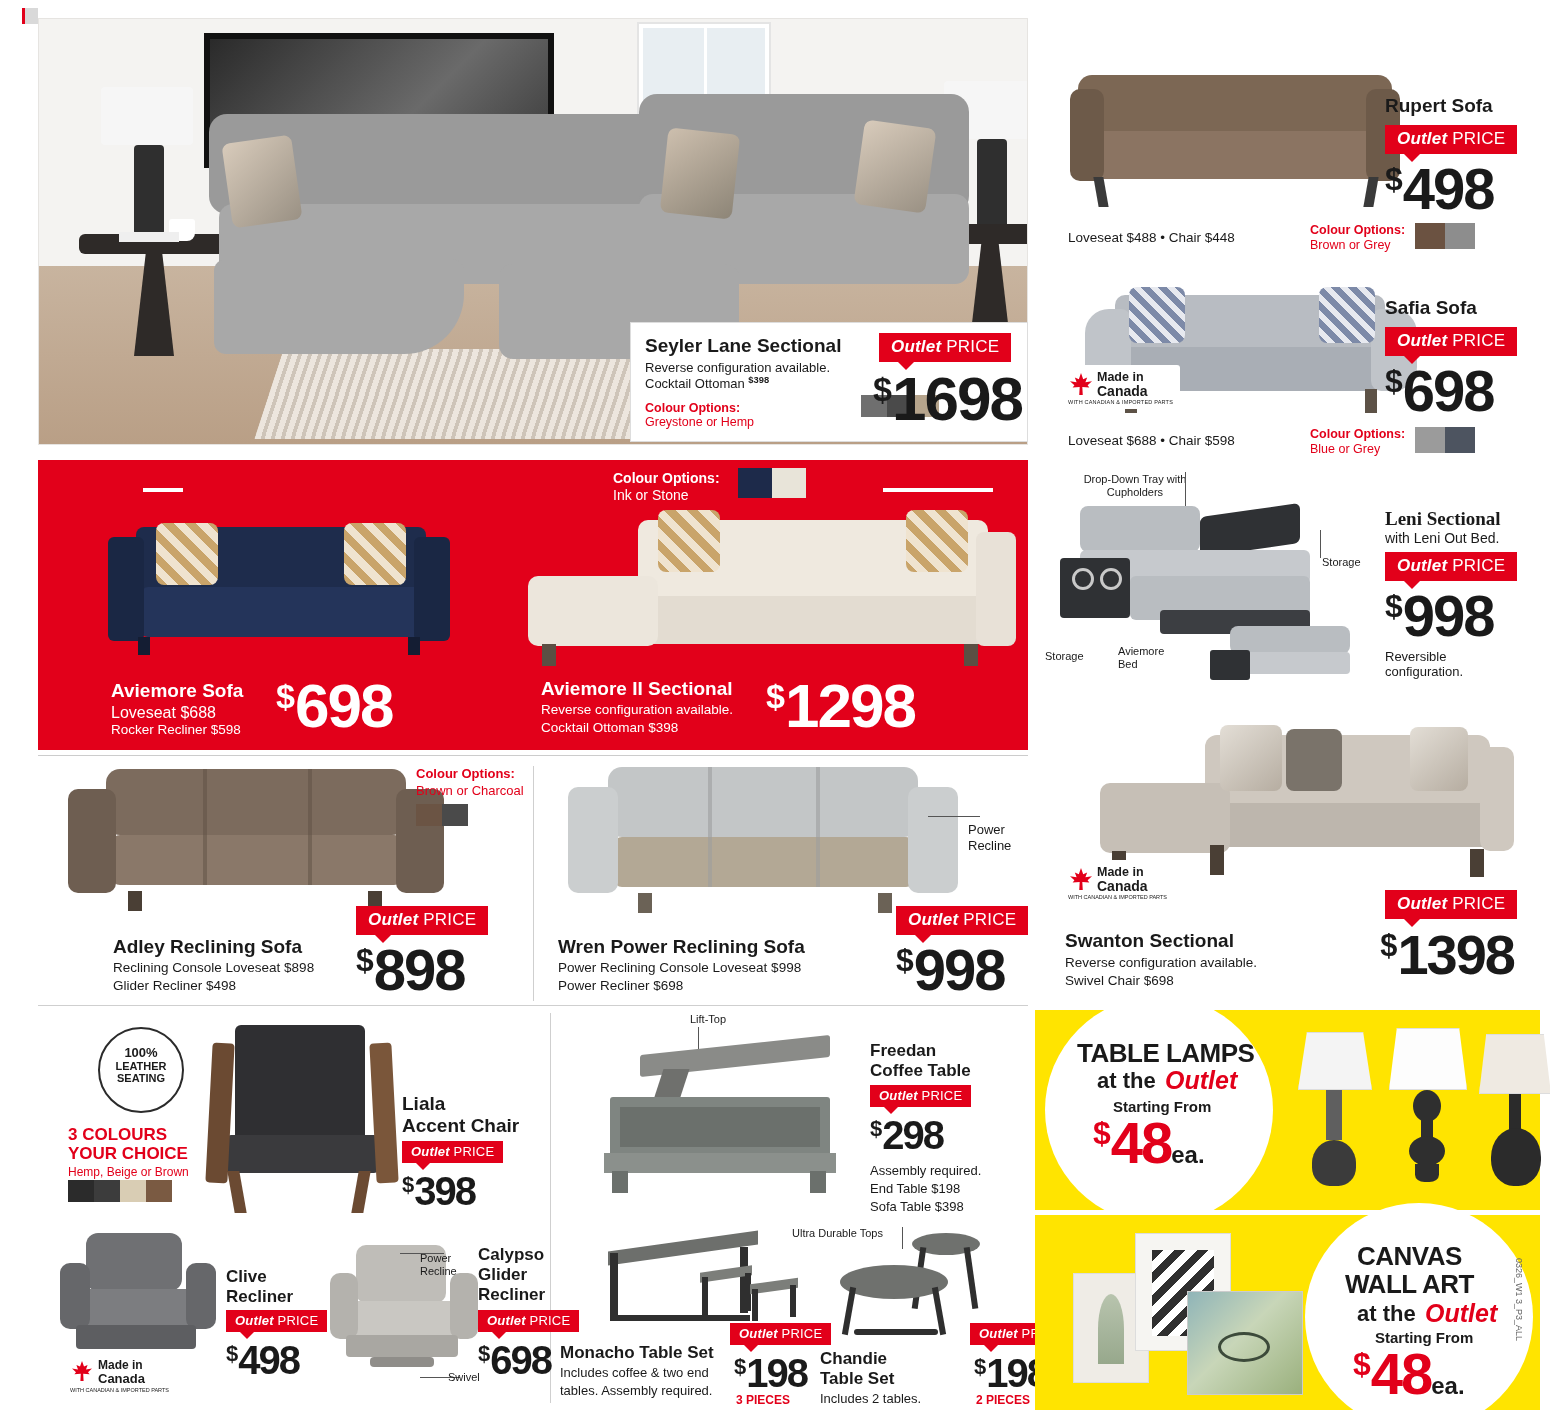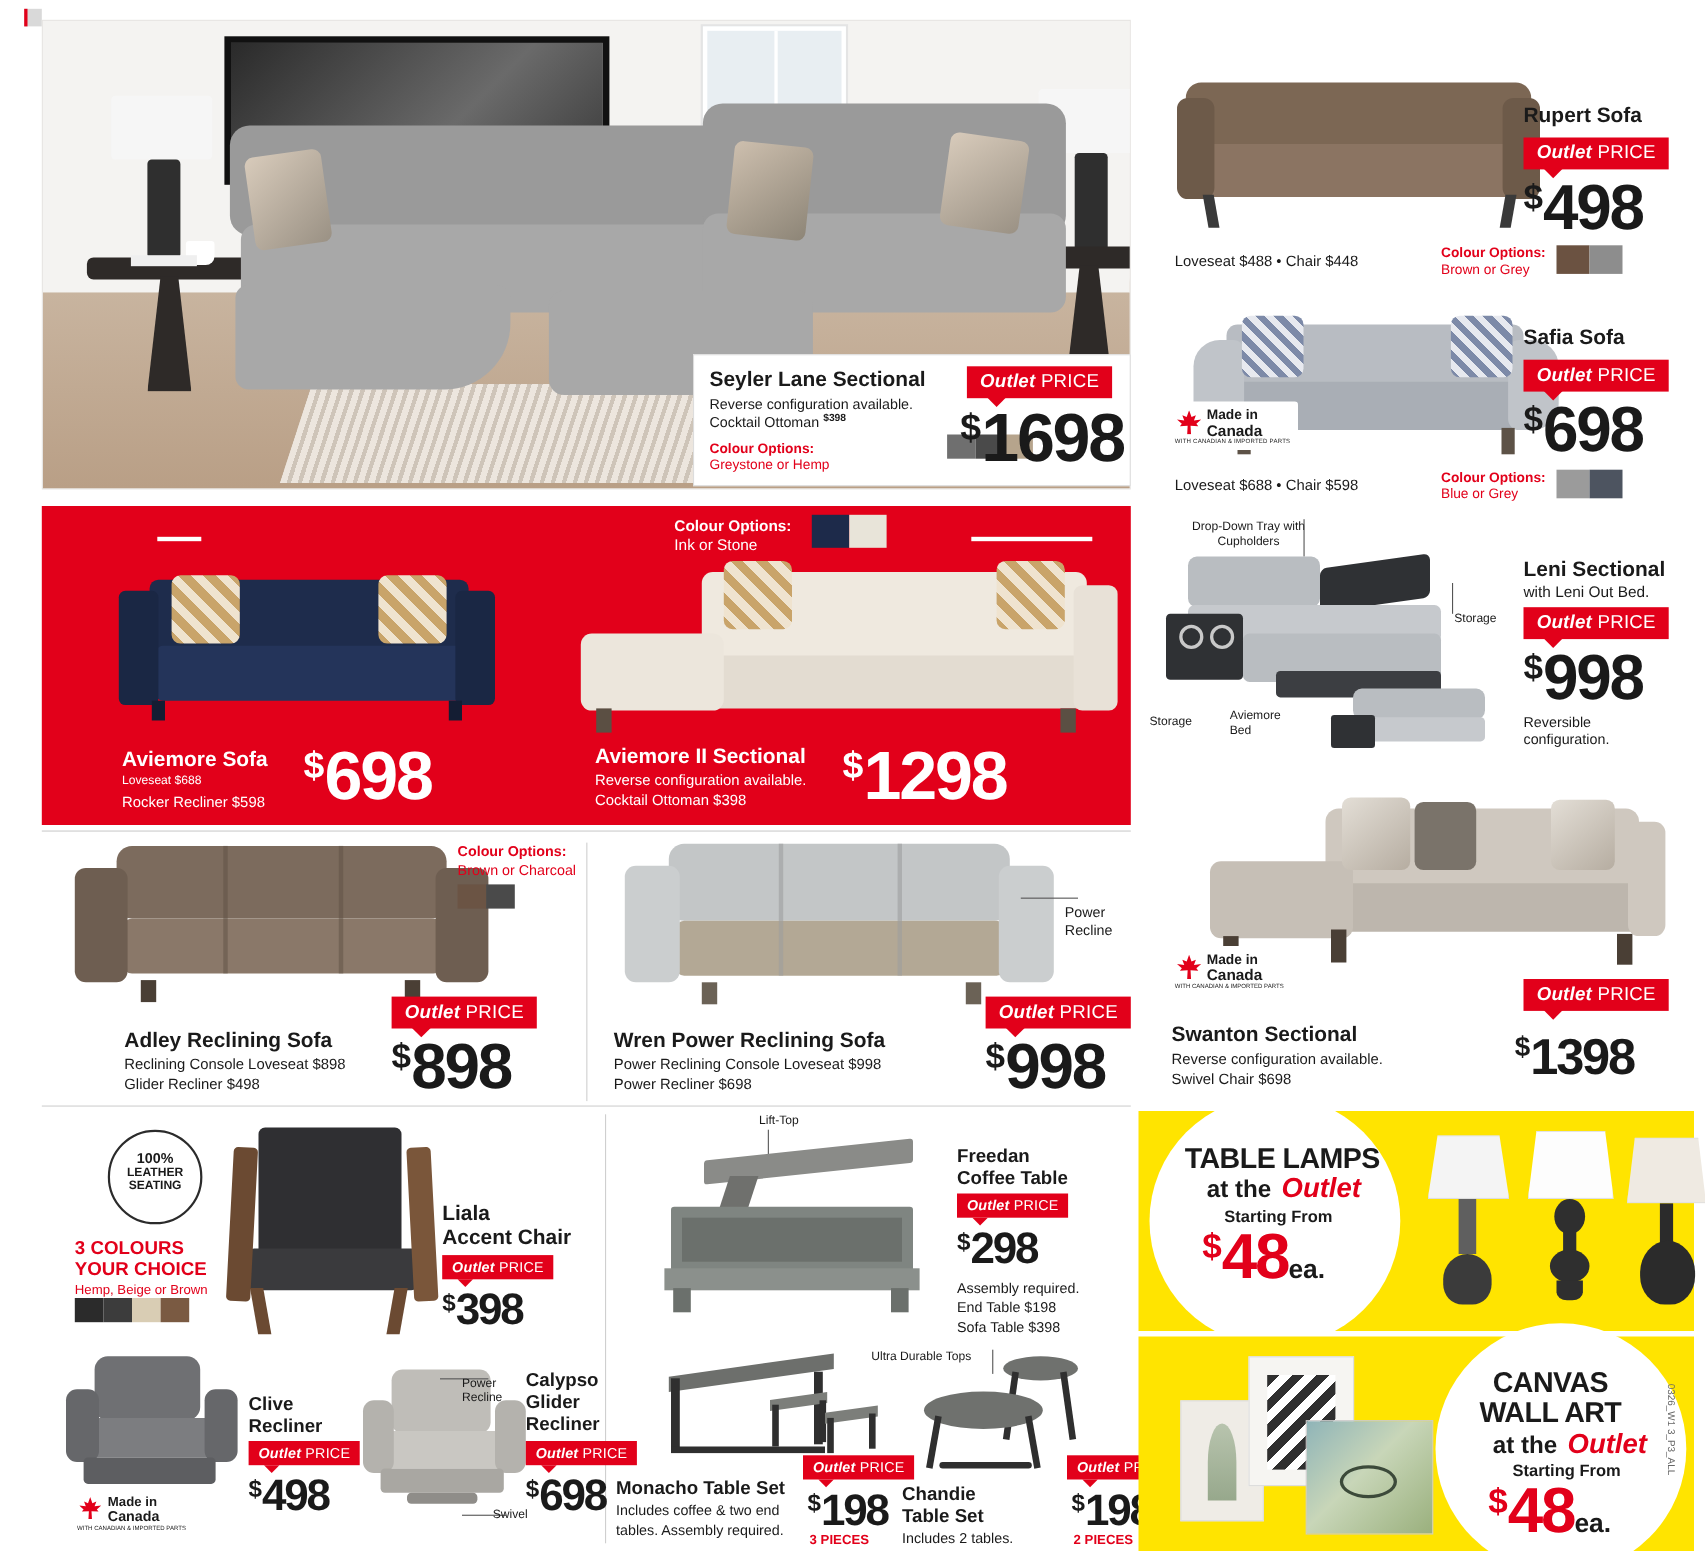--- a/index.html
+++ b/index.html
@@ -250,21 +250,21 @@
       <div class="abs" style="left:70px;top:70px;width:180px;height:44px;background:#b9bdc1;border-radius:6px;"></div>
       <div class="abs" style="left:100px;top:104px;width:150px;height:24px;background:#3c3e42;border-radius:4px;"></div>
     </div>
 
     <div class="abs" style="left:170px;top:150px;width:150px;height:70px;">
       <div class="abs" style="left:20px;top:6px;width:120px;height:28px;background:#b9bdc1;border-radius:8px;"></div>
       <div class="abs" style="left:10px;top:32px;width:130px;height:22px;background:#c6c9cd;border-radius:4px;"></div>
       <div class="abs" style="left:0px;top:30px;width:40px;height:30px;background:#2f3134;border-radius:3px;"></div>
     </div>
 
-    <div class="abs bold" style="left:345px;top:38px;font-size:19px;">Leni Sectional</div>
+    <div class="abs bold" style="left:345px;top:38px;font-size:19px;font-family:Liberation Serif, serif;">Leni Sectional</div>
     <div class="abs" style="left:345px;top:60px;font-size:14px;">with Leni Out Bed.</div>
     <div class="abs" style="left:345px;top:82px;">
       <div class="outlet-tag">
         <span class="o">Outlet</span>
         <span style="font-weight:normal;">PRICE</span>
       </div>
       <div class="price" style="font-size:58px;margin-top:6px;">
         <span class="cur">$</span><span>998</span>
       </div>
       <div style="font-size:13px;margin-top:4px;">Reversible</div>
@@ -292,21 +292,21 @@
       <div class="abs" style="left:3px;top:34px;font-size:5.5px;">WITH CANADIAN &amp; IMPORTED PARTS</div>
     </div>
     <div class="abs bold" style="left:25px;top:205px;font-size:19px;">Swanton Sectional</div>
     <div class="abs" style="left:25px;top:230px;font-size:13.5px;">Reverse configuration available.</div>
     <div class="abs" style="left:25px;top:248px;font-size:13.5px;">Swivel Chair $698</div>
     <div class="abs" style="left:345px;top:165px;">
       <div class="outlet-tag">
         <span class="o">Outlet</span>
         <span style="font-weight:normal;">PRICE</span>
       </div>
-      <div class="price" style="font-size:46px;margin-top:18px;margin-left:-8px;">
+      <div class="price" style="font-size:56px;margin-top:8px;margin-left:-8px;text-align:center;">
         <span class="cur">$</span><span>1398</span>
       </div>
     </div>
   </div>
 
   <div class="abs" id="aviemore">
     <div class="abs" style="left:105px;top:28px;width:40px;height:4px;background:#fff;"></div>
     <div class="abs" style="left:845px;top:28px;width:110px;height:4px;background:#fff;"></div>
     <div class="abs bold" style="left:575px;top:10px;font-size:14px;">Colour Options:</div>
     <div class="abs" style="left:575px;top:27px;font-size:14px;">Ink or Stone</div>
@@ -318,21 +318,21 @@
       <div class="abs" style="left:28px;top:12px;width:290px;height:62px;background:#1e2c4c;border-radius:8px;"></div>
       <div class="abs" style="left:34px;top:72px;width:282px;height:50px;background:#24345a;border-radius:6px;"></div>
       <div class="abs" style="left:0px;top:22px;width:36px;height:104px;background:#1a2744;border-radius:6px;"></div>
       <div class="abs" style="left:306px;top:22px;width:36px;height:104px;background:#1a2744;border-radius:6px;"></div>
       <div class="pill" style="left:48px;top:8px;width:62px;height:62px;background:repeating-linear-gradient(45deg,#c9a46a 0 8px,#efe3cf 8px 16px);"></div>
       <div class="pill" style="left:236px;top:8px;width:62px;height:62px;background:repeating-linear-gradient(45deg,#c9a46a 0 8px,#efe3cf 8px 16px);"></div>
       <div class="abs" style="left:30px;top:122px;width:12px;height:18px;background:#141d33;"></div>
       <div class="abs" style="left:300px;top:122px;width:12px;height:18px;background:#141d33;"></div>
     </div>
     <div class="abs bold" style="left:73px;top:220px;font-size:19px;">Aviemore Sofa</div>
-    <div class="abs" style="left:73px;top:244px;font-size:11px;">Loveseat $688</div>
+    <div class="abs" style="left:73px;top:244px;font-size:16px;">Loveseat $688</div>
     <div class="abs" style="left:73px;top:262px;font-size:13.5px;">Rocker Recliner $598</div>
     <div class="abs price" style="left:238px;top:215px;font-size:62px;">
       <span class="cur">$</span><span>698</span>
     </div>
 
     <div class="abs" style="left:460px;top:50px;width:530px;height:170px;">
       <div class="abs" style="left:140px;top:10px;width:350px;height:78px;background:#efe9df;border-radius:10px;"></div>
       <div class="abs" style="left:150px;top:86px;width:340px;height:48px;background:#e3dcd1;border-radius:6px;"></div>
       <div class="abs" style="left:30px;top:66px;width:130px;height:70px;background:#ece6dc;border-radius:10px;"></div>
       <div class="abs" style="left:478px;top:22px;width:40px;height:114px;background:#e8e1d7;border-radius:8px;"></div>

